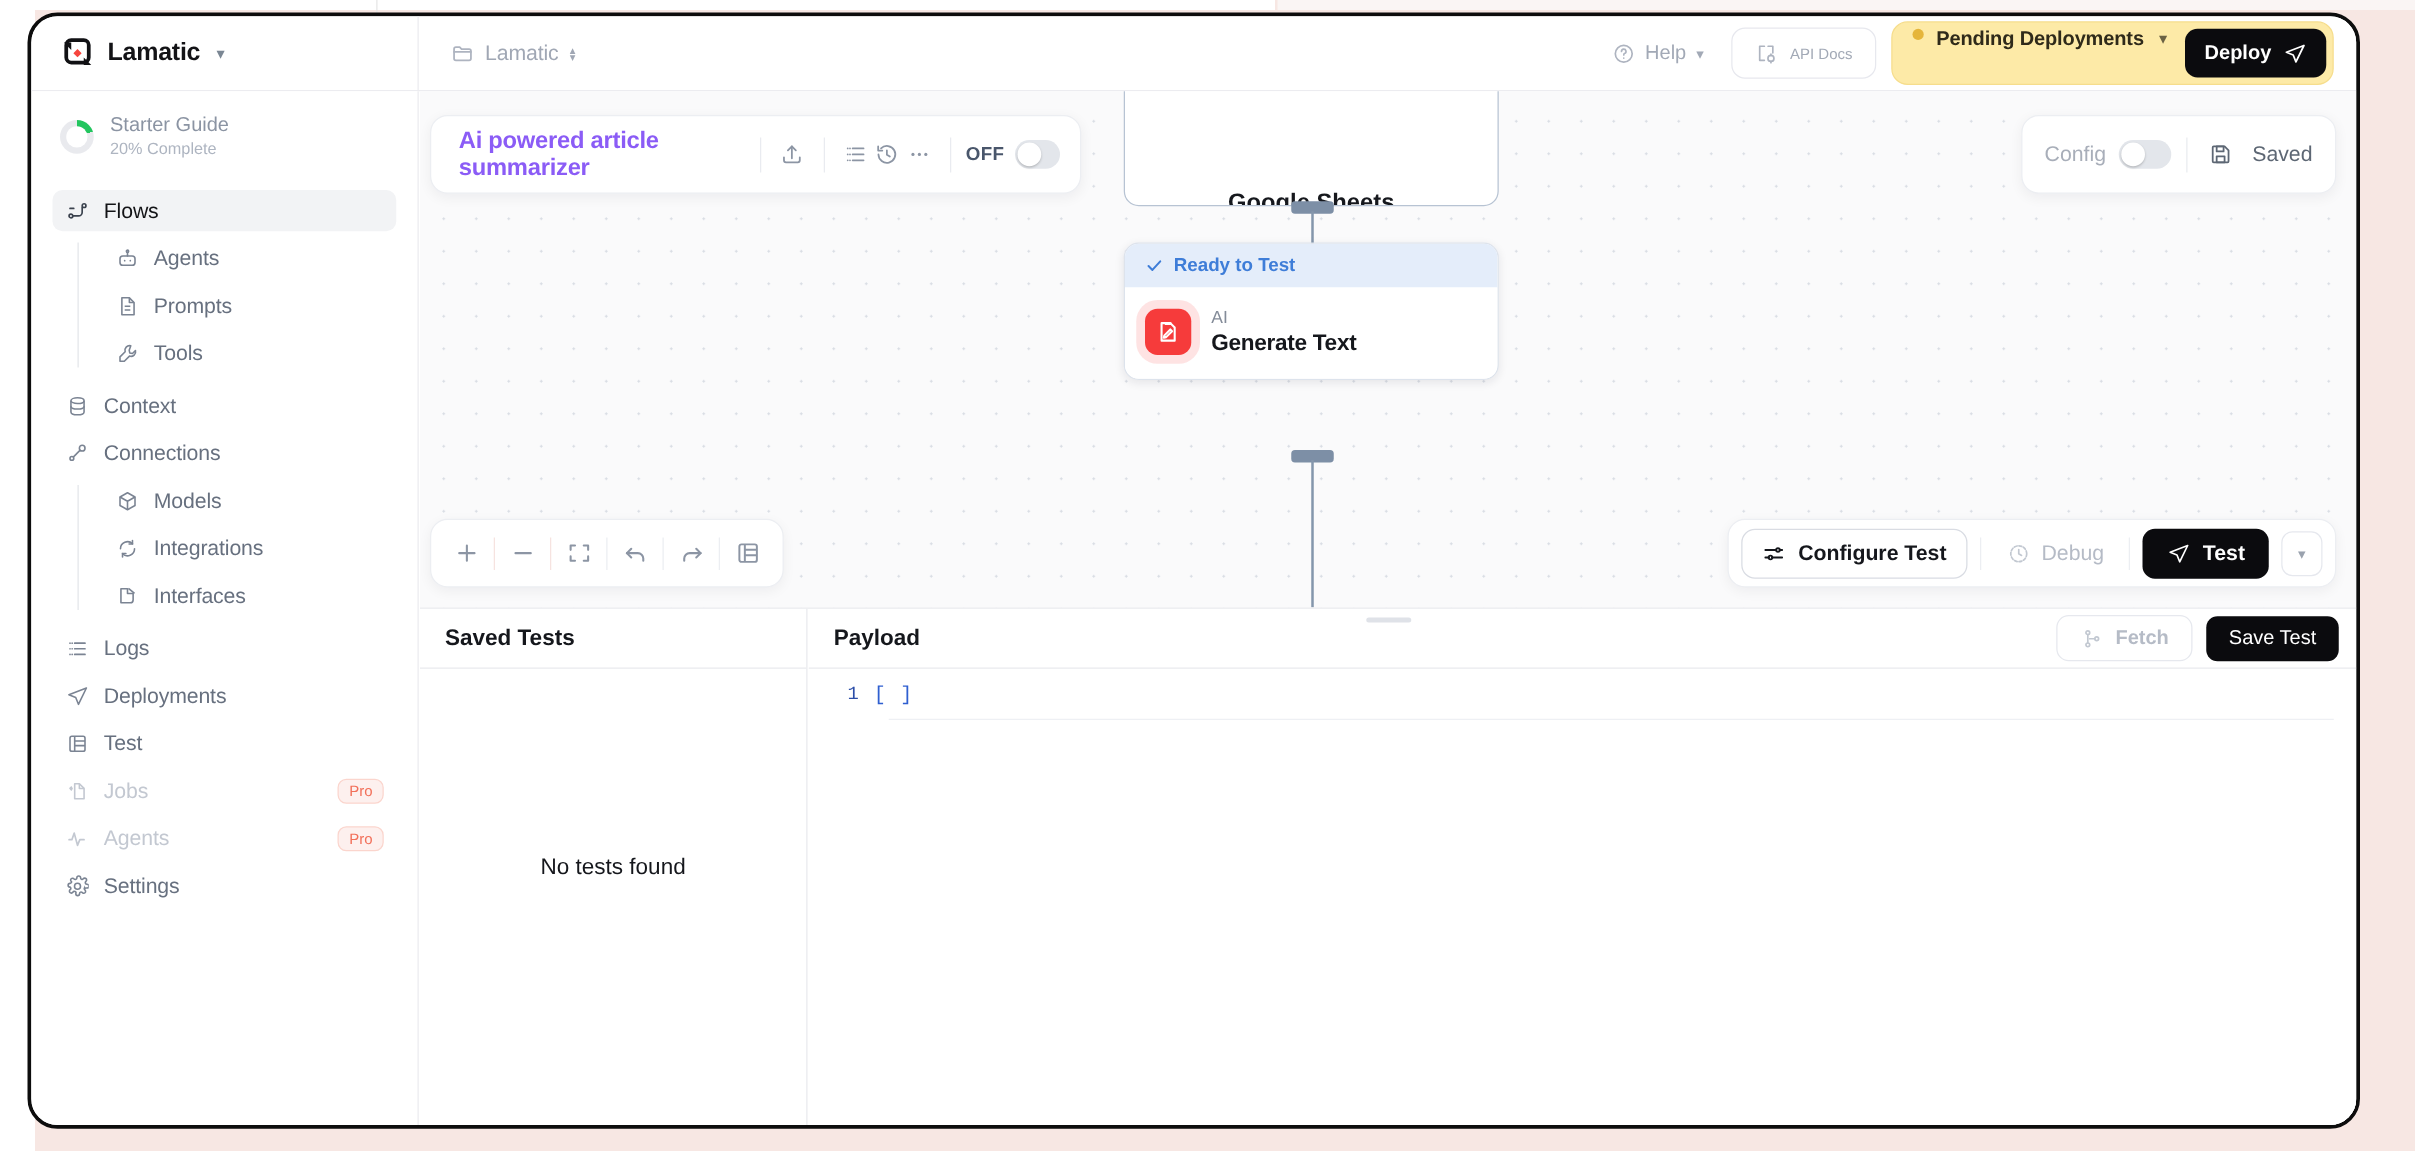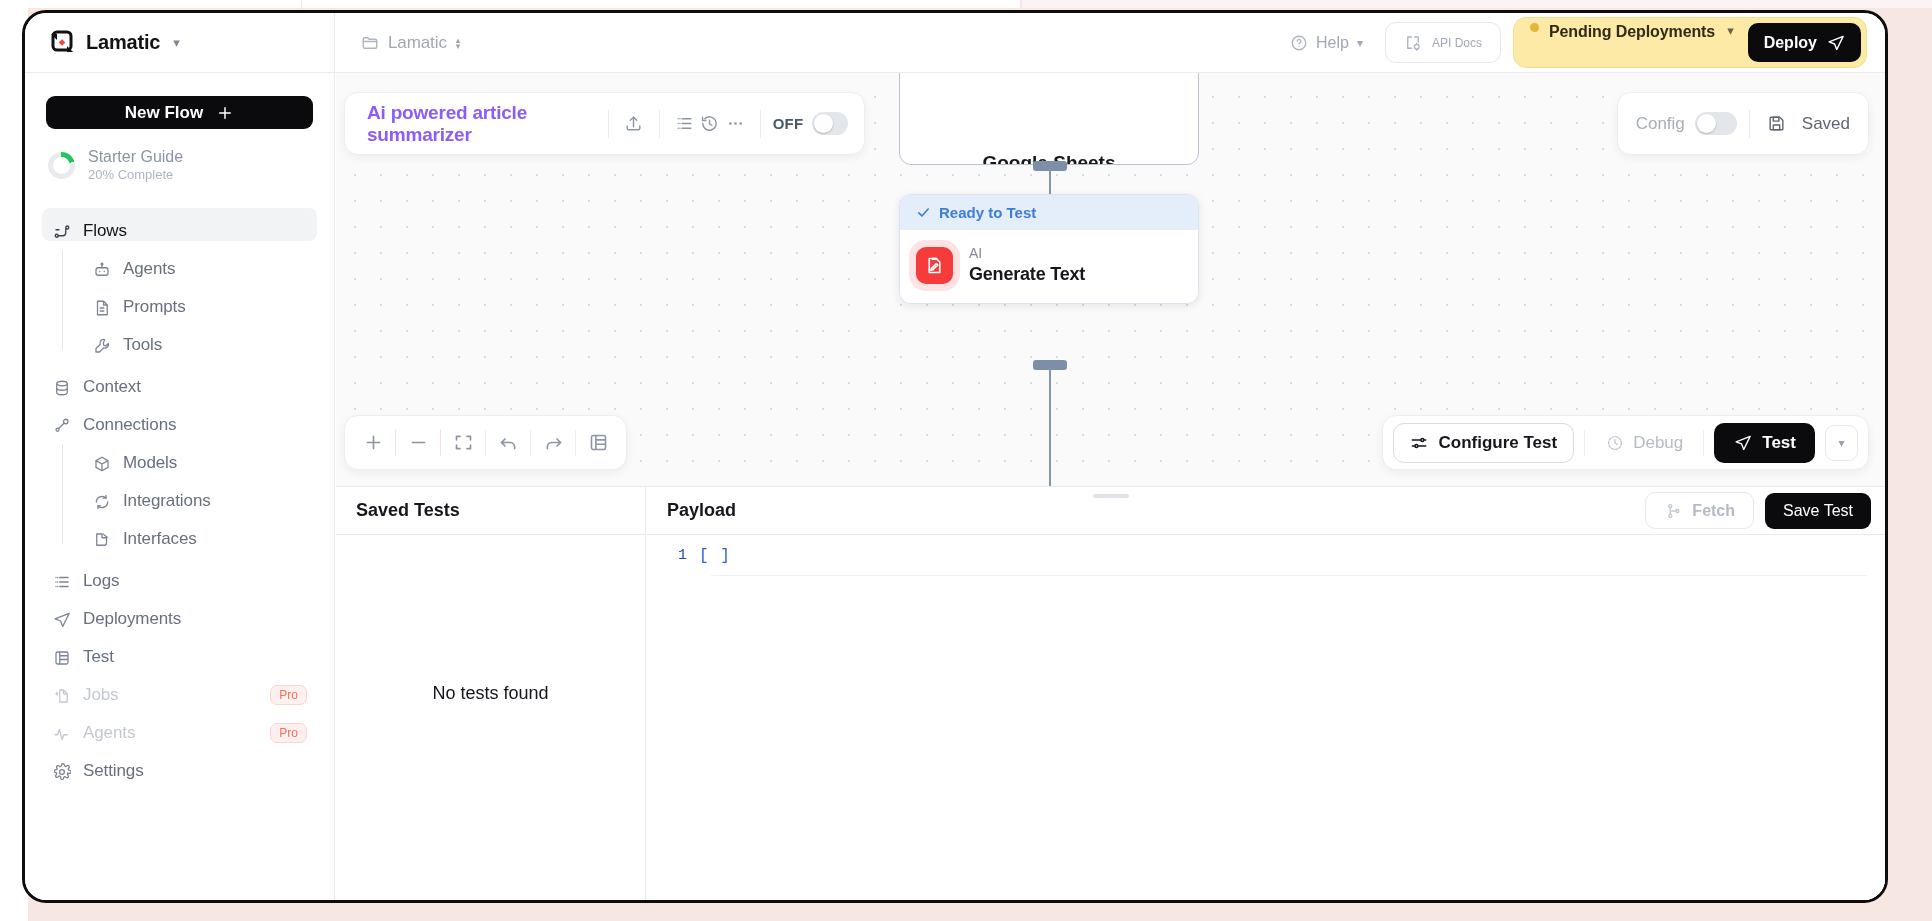--- a/index.html
+++ b/index.html
@@ -60,21 +60,21 @@
              font-size:17px; font-weight:700; cursor:pointer; }
   .starter { display:flex; align-items:center; gap:13px; margin:18px 0 0 6px; }
   .ring { width:27px; height:27px; border-radius:50%; flex:0 0 auto;
           background: conic-gradient(#22c55e 0 20%, #e9eaee 20% 100%);
           position:relative; }
   .ring::after { content:""; position:absolute; inset:5px; background:#fff; border-radius:50%; }
   .starter-t1 { font-size:16px; color:#8b94a3; line-height:19px; }
   .starter-t2 { font-size:13px; color:#aeb5c1; line-height:17px; }
 
   .navlist { margin-top:25px; }
-  .nav-item { display:flex; align-items:flex-end; gap:12px; height:33px; padding:0 10px;
+  .nav-item { display:flex; align-items:center; gap:12px; height:33px; padding:0 10px;
               border-radius:8px; font-size:17px; color:#67707f; cursor:pointer; margin-bottom:5px; }
   .nav-item.active { background:#f2f3f5; color:#131316; }
   .nav-item.muted { color:#c3c8d1; cursor:default; }
   .nav-item .lbl { flex:1; letter-spacing:-.1px; }
   .nav-sub { position:relative; margin-left:20px; padding-left:20px; }
   .nav-sub::before { content:""; position:absolute; left:0; top:4px; bottom:5px; width:1px; background:#e4e6ea; }
   .nav-group { margin-bottom:9px; }
   .pro { font-size:12px; color:#f2705a; border:1px solid #fbd5cd; background:#fdf0ee;
          border-radius:7px; padding:2px 8px; line-height:14px; }
   .ico { width:19px; height:19px; display:flex; align-items:center; justify-content:center; flex:0 0 auto; }
@@ -243,28 +243,20 @@
                 <path d="M21.5 3.2 2.8 10.4l7.3 2.9 2.9 7.3z"></path>
               </svg>
             </span>
           </span>
         </div>
       </div>
     </div>
 
     <div class="sidebar">
 
-      <div class="newflow">
-        <span>New Flow</span>
-        <span class="ico">
-          <svg viewBox="0 0 24 24" stroke="#fff" stroke-width="2" stroke-linecap="round">
-                <path d="M12 5v14M5 12h14"></path>
-              </svg>
-        </span>
-      </div>
 
       <div class="starter">
         <span class="ring"></span>
         <span>
           <div class="starter-t1">Starter Guide</div>
           <div class="starter-t2">20% Complete</div>
         </span>
       </div>
 
       <div class="navlist">

